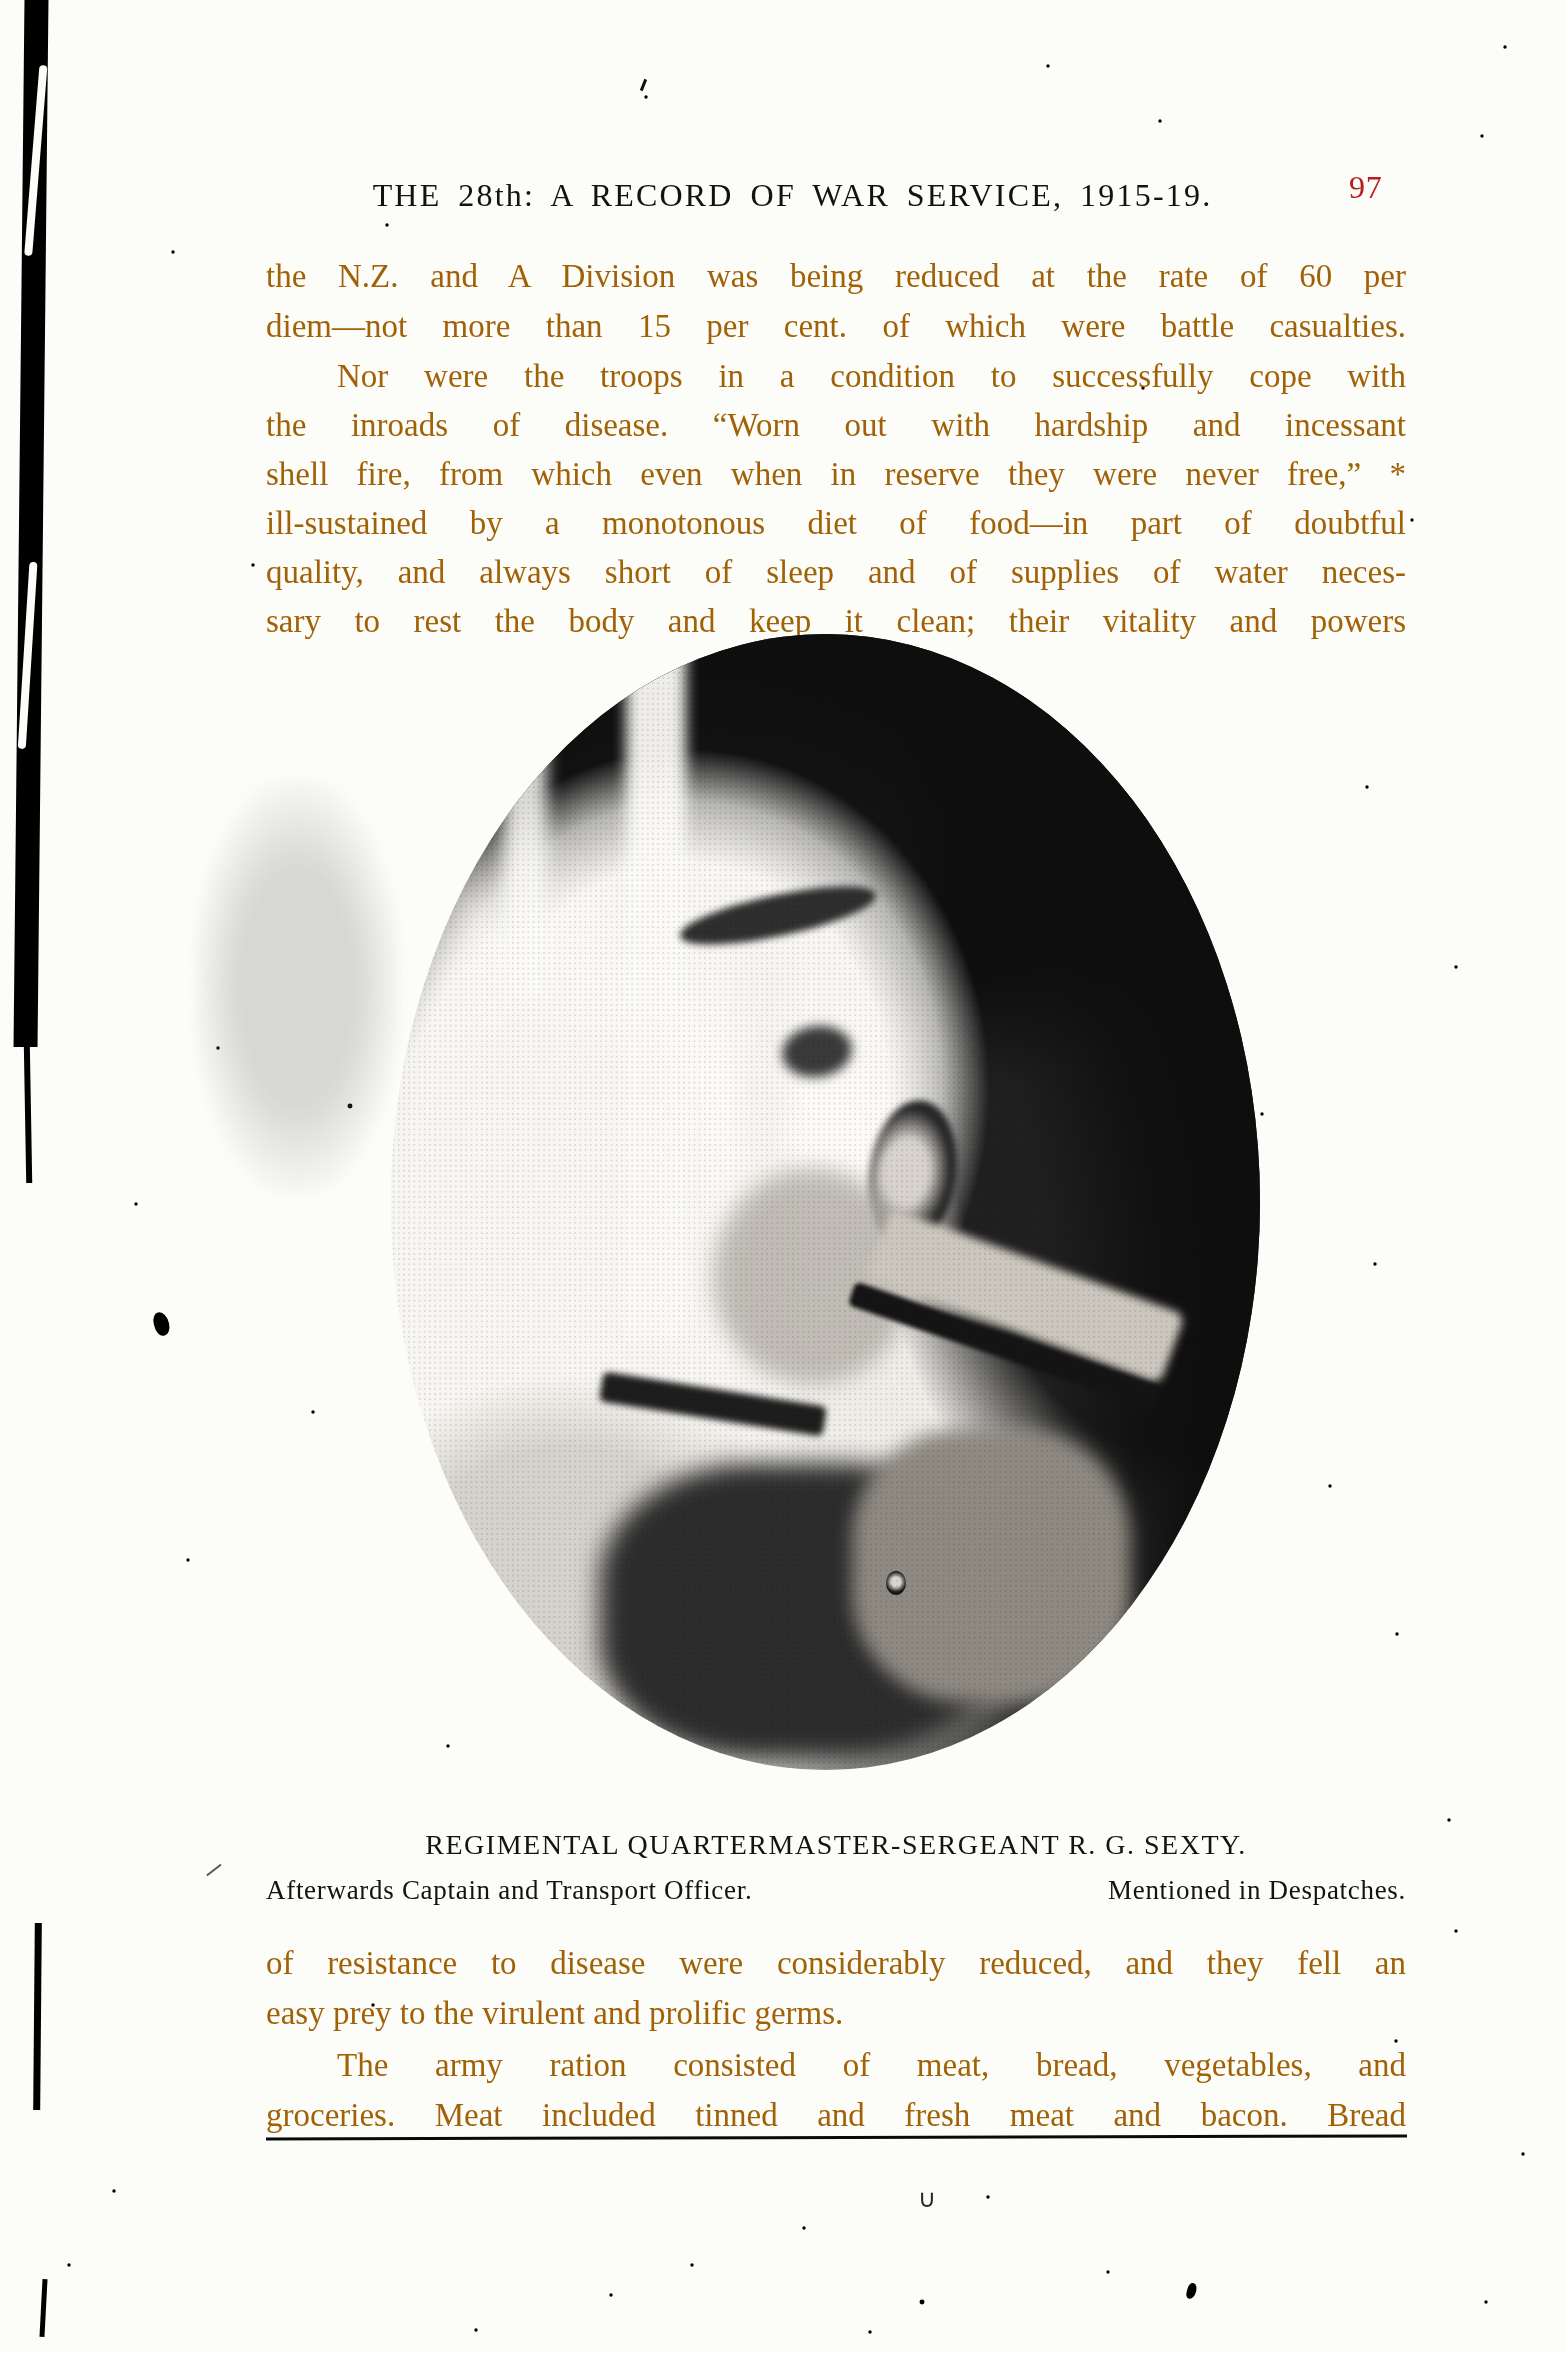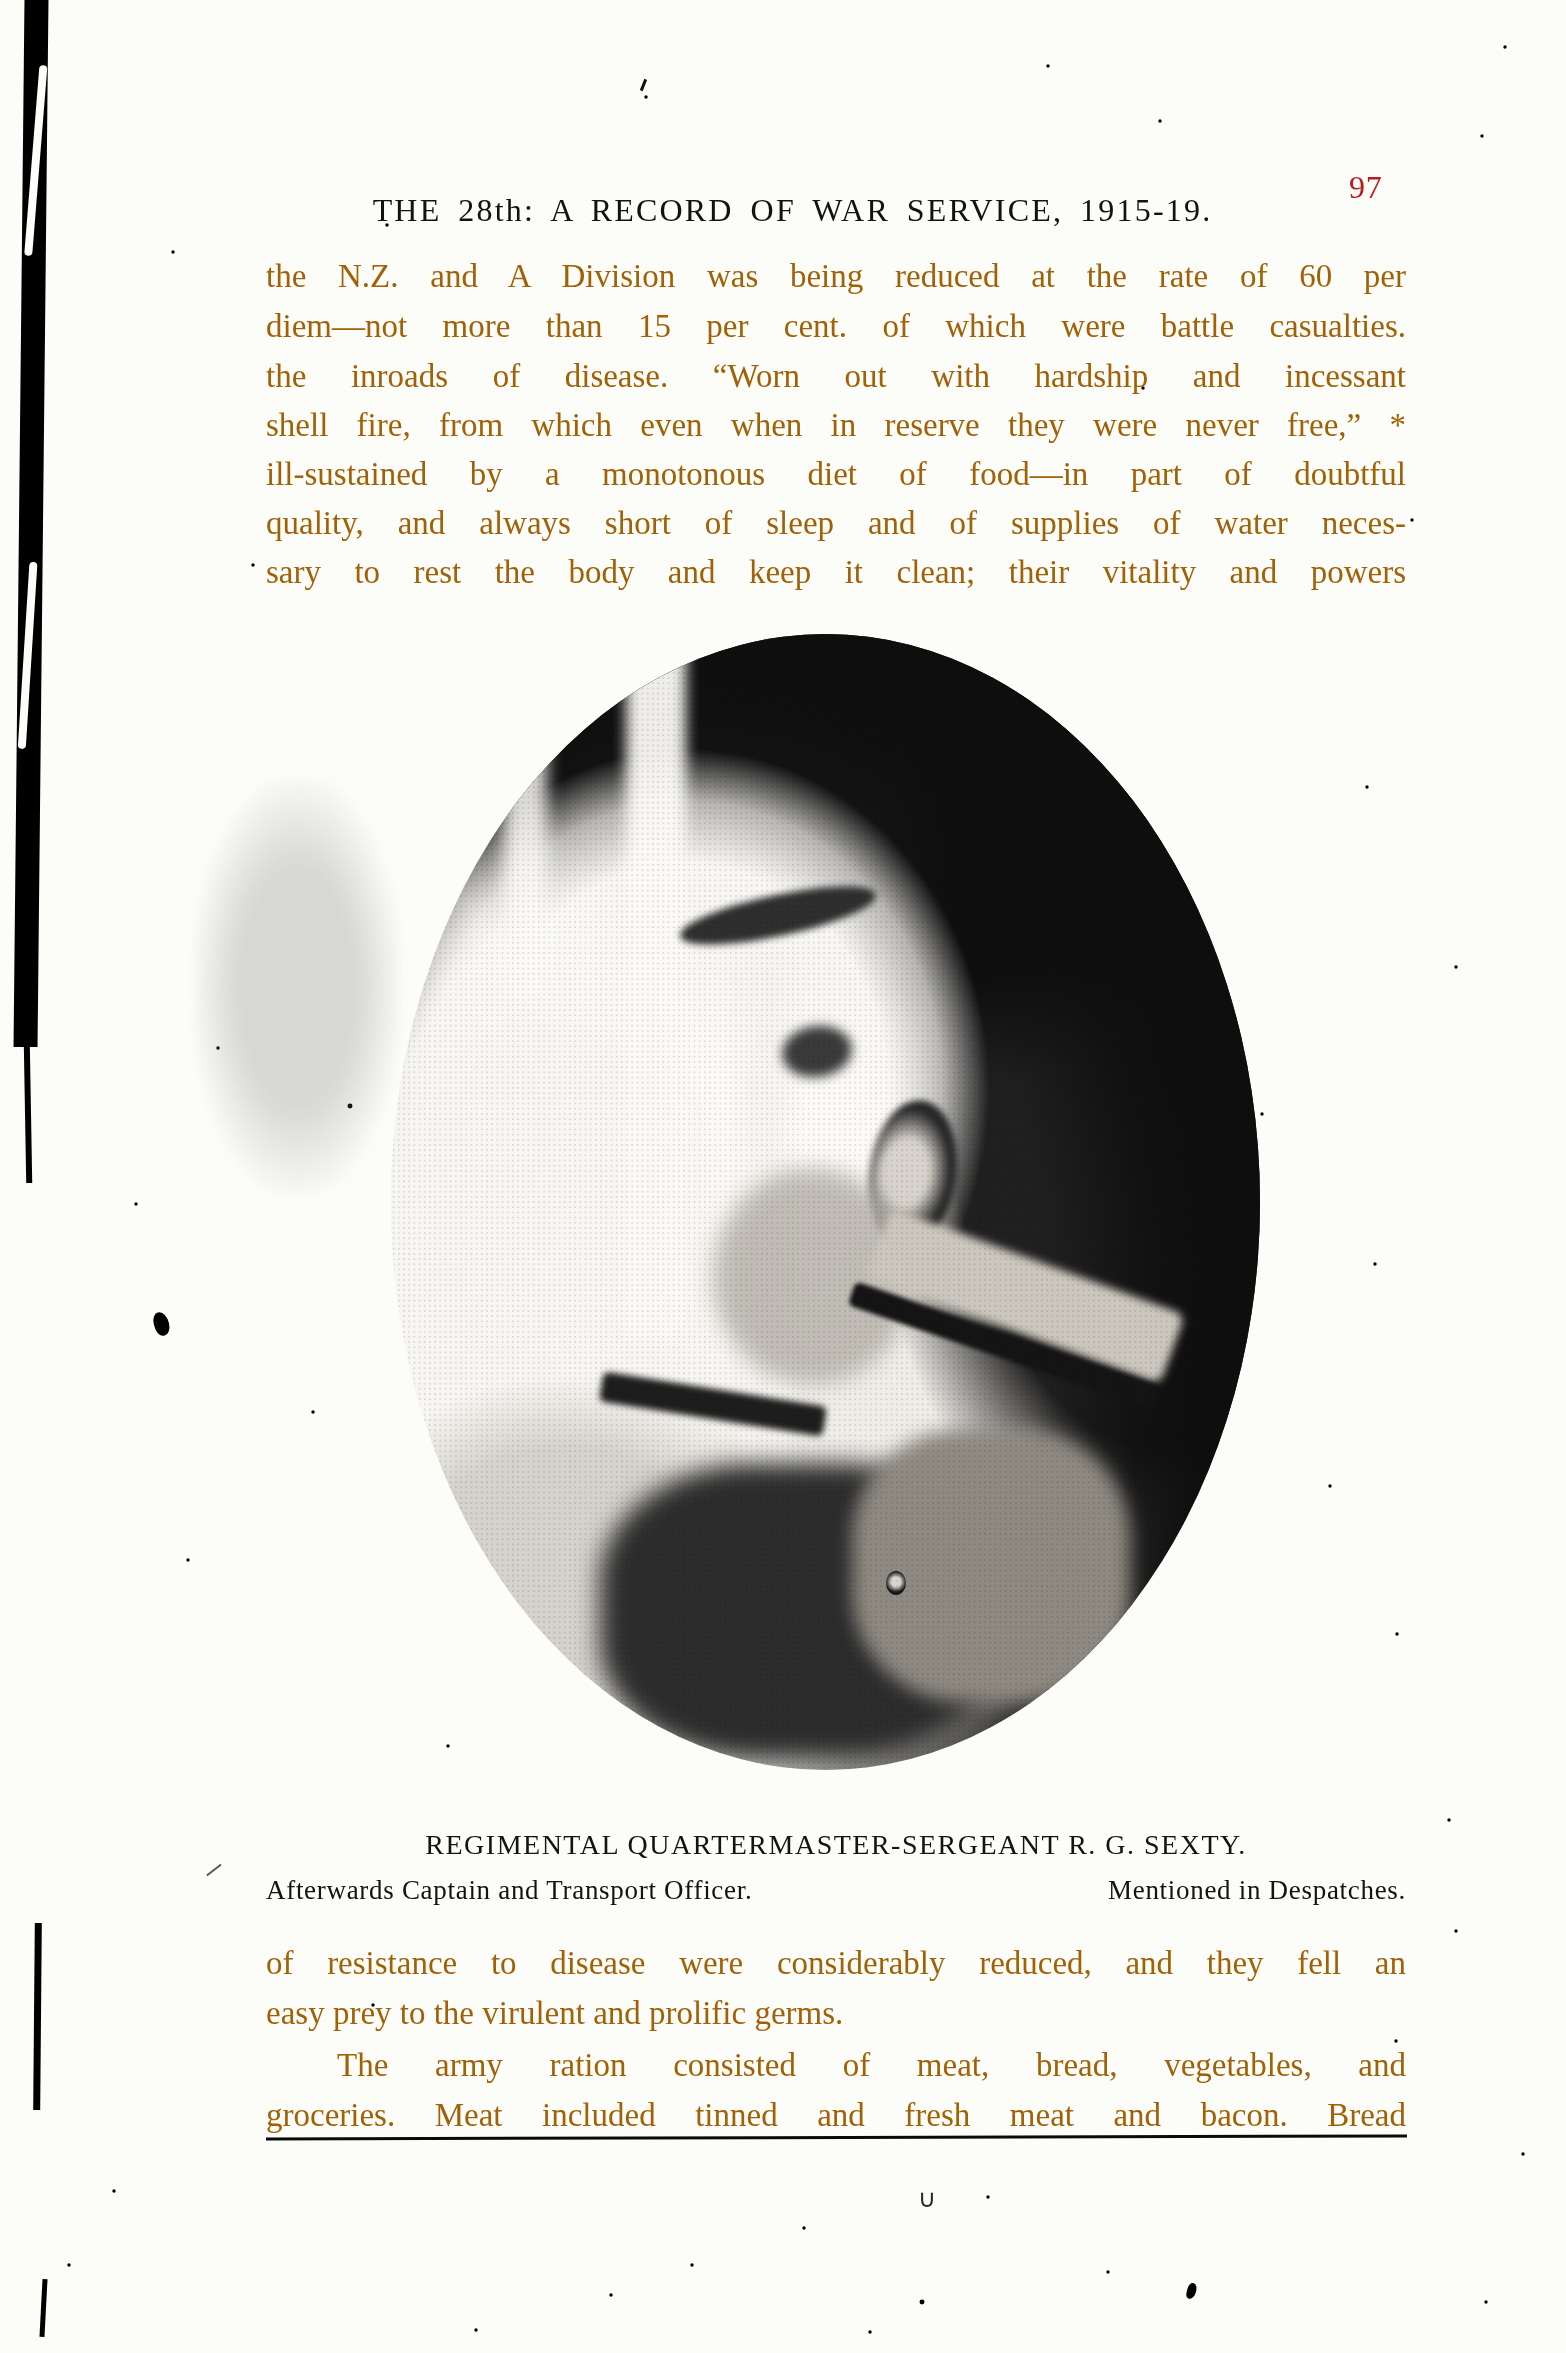--- a/index.html
+++ b/index.html
@@ -35,21 +35,21 @@
       1455px 1930px 0 0.7px #000, 372px 2004px 0 0.7px #000, 803px 2227px 0 0.7px #000,
       691px 2264px 0 0.7px #000, 921px 2301px 0 1.5px #000, 869px 2331px 0 0.7px #000,
       610px 2294px 0 0.7px #000, 1107px 2271px 0 0.7px #000, 1522px 2153px 0 0.7px #000,
       1485px 2301px 0 0.7px #000, 113px 2190px 0 0.7px #000, 68px 2264px 0 0.7px #000,
       1159px 120px 0 0.7px #000, 252px 564px 0 0.7px #000, 1395px 2040px 0 0.7px #000,
       475px 2329px 0 0.7px #000, 987px 2196px 0 0.7px #000;}
   .haze-left{position:absolute;left:193px;top:779px;width:208px;height:415px;
     background:radial-gradient(ellipse at 50% 50%, rgba(120,120,118,.28) 0 40%, rgba(120,120,118,0) 75%);
     filter:blur(4.5px);}
   
-  .header{position:absolute;left:266px;top:192px;width:1053px;text-align:center;
+  .header{position:absolute;left:266px;top:177px;width:1053px;text-align:center;
     font-size:32px;letter-spacing:2.2px;word-spacing:6.7px;color:#121212;}
   .pagenum{position:absolute;left:1349px;top:169px;font-size:32px;letter-spacing:0.7px;color:#b91c1c;}
   
   .para{position:absolute;left:266px;width:1140px;}
   .line{font-size:33px;line-height:49px;text-align:justify;text-align-last:justify;color:#a16207;}
   .line.indent{text-indent:71px;}
   .line.last-short{text-align-last:left;}
   #p1{top:251px;} #p1 .line{line-height:50px;}
   #p2{top:352px;}
   #p3{top:1938px;} #p3 .line{line-height:50px;}
@@ -111,20 +111,21 @@
     <span>THE 28th: A RECORD OF WAR SERVICE, 1915-19.</span>
   </div>
   <div class="pagenum">97</div>
 
   <div class="para" id="p1">
     <div class="line">the N.Z. and A Division was being reduced at the rate of 60 per</div>
     <div class="line">diem—not more than 15 per cent. of which were battle casualties.</div>
   </div>
 
   <div class="para" id="p2">
+    <div class="line indent">Nor were the troops in a condition to successfully cope with</div>
     <div class="line">the inroads of disease.  “Worn out with hardship and incessant</div>
     <div class="line">shell fire, from which even when in reserve they were never free,” *</div>
     <div class="line">ill-sustained by a monotonous diet of food—in part of doubtful</div>
     <div class="line">quality, and always short of sleep and of supplies of water neces-</div>
     <div class="line">sary to rest the body and keep it clean;  their vitality and powers</div>
   </div>
 
   <div class="photo">
     <div class="ph ph-darkring"></div>
     <div class="ph ph-topcap"></div>

